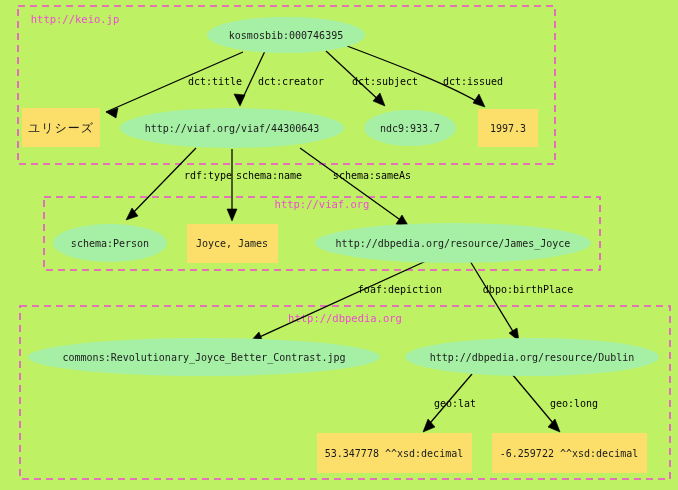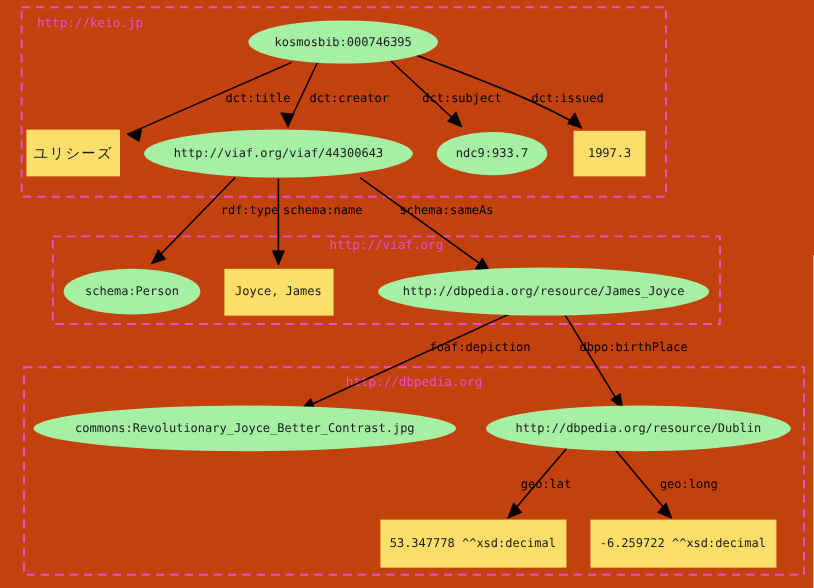--- a/index.html
+++ b/index.html
@@ -4,21 +4,21 @@
 <style>
   html, body {
     margin: 0;
     padding: 0;
     background: #ffffff;
   }
   #canvas {
     position: relative;
     width: 678px;
     height: 490px;
-    background: #c2410c;
+    background: #bef264;
     font-family: "DejaVu Sans Mono", monospace;
     overflow: hidden;
   }
   svg#graph {
     position: absolute;
     top: 0;
     left: 0;
     width: 678px;
     height: 490px;
   }

